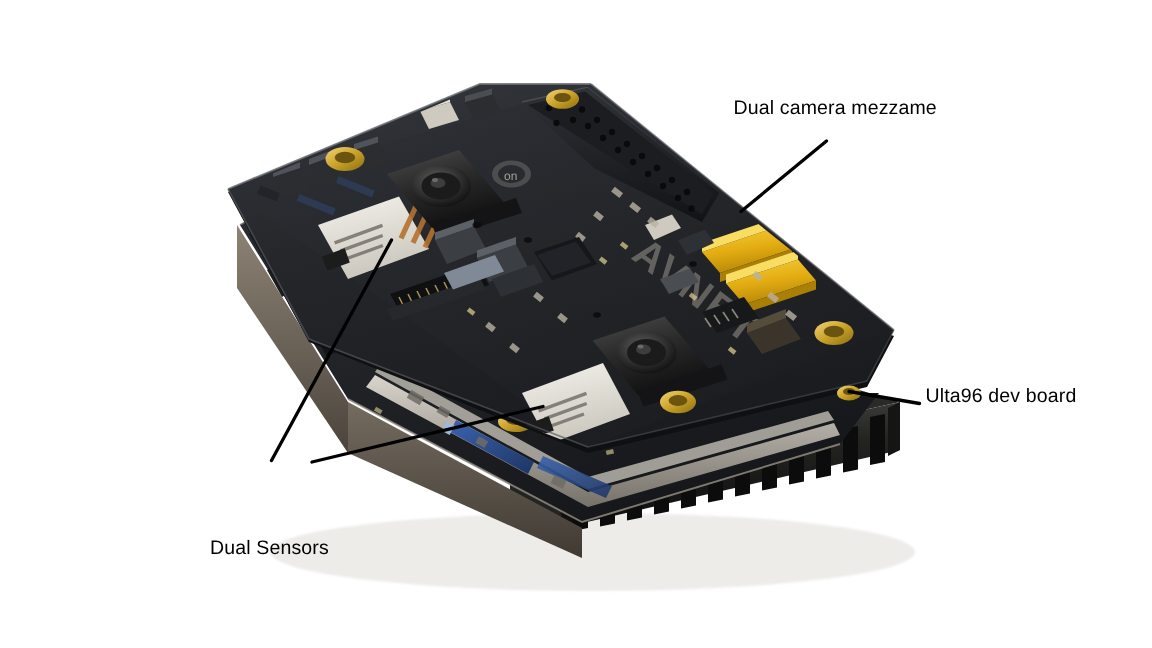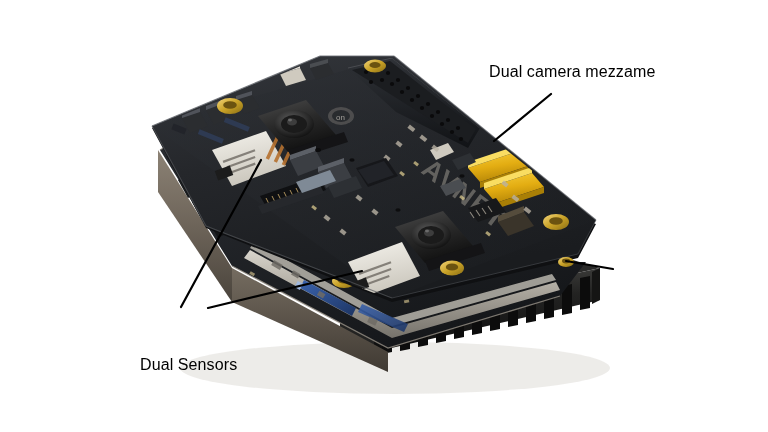--- a/index.html
+++ b/index.html
@@ -8,21 +8,21 @@
     width:768px;height:432px;position:relative;overflow:hidden;
     font-family:"Liberation Sans","DejaVu Sans",sans-serif;
     background:#ffffff;
   }
   #stage{position:absolute;inset:0;width:768px;height:432px;background:#fff;}
 
   
   #photo{position:absolute;left:0;top:0;width:768px;height:432px;}
 
   .lbl{
-    position:absolute;color:#000;font-size:16px;line-height:15px;
+    position:absolute;color:#000;font-size:13px;line-height:15px;
     white-space:nowrap;letter-spacing:.1px;
     font-family:"Liberation Sans","DejaVu Sans",sans-serif;
   }
   #lbl-mezz{left:489px;top:64px;}
   #lbl-ultra{left:617px;top:256px;}
   #lbl-sensors{left:140px;top:312px;}
 
   svg.leaders{position:absolute;left:0;top:0;width:768px;height:432px;overflow:visible;}
 </style>
 </head>
@@ -449,16 +449,17 @@
 
   <svg class="leaders" viewBox="0 0 768 432">
     <line x1="551" y1="94" x2="494" y2="141" stroke="#000" stroke-width="2.2" stroke-linecap="round"></line>
     <line x1="613" y1="269" x2="566" y2="261" stroke="#000" stroke-width="2.2" stroke-linecap="round"></line>
     <line x1="181" y1="307" x2="261" y2="160" stroke="#000" stroke-width="2.2" stroke-linecap="round"></line>
     <line x1="208" y1="308" x2="362" y2="271" stroke="#000" stroke-width="2.2" stroke-linecap="round"></line>
   </svg>
 
   <div class="lbl" id="lbl-mezz" style="left: 489px; top: 64px; color: rgb(0, 0, 0);">Dual camera mezzame</div>
 
+  <div class="lbl" id="lbl-ultra" style="left: 617px; top: 256px; color: rgb(0, 0, 0);">Ulta96 dev board</div>
 
   <div class="lbl" id="lbl-sensors" style="left: 140px; top: 312px; color: rgb(0, 0, 0); margin-top: 45px;">Dual Sensors</div>
 
 </div>
 
 </body></html>

